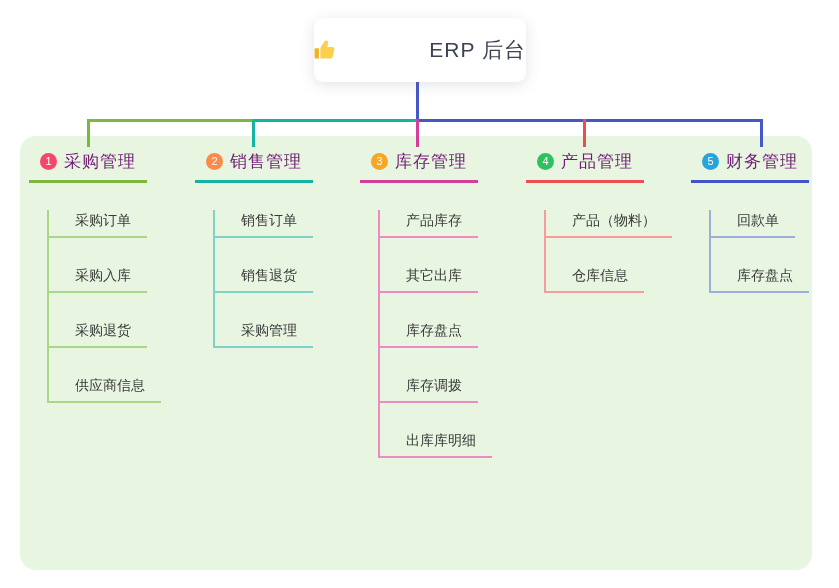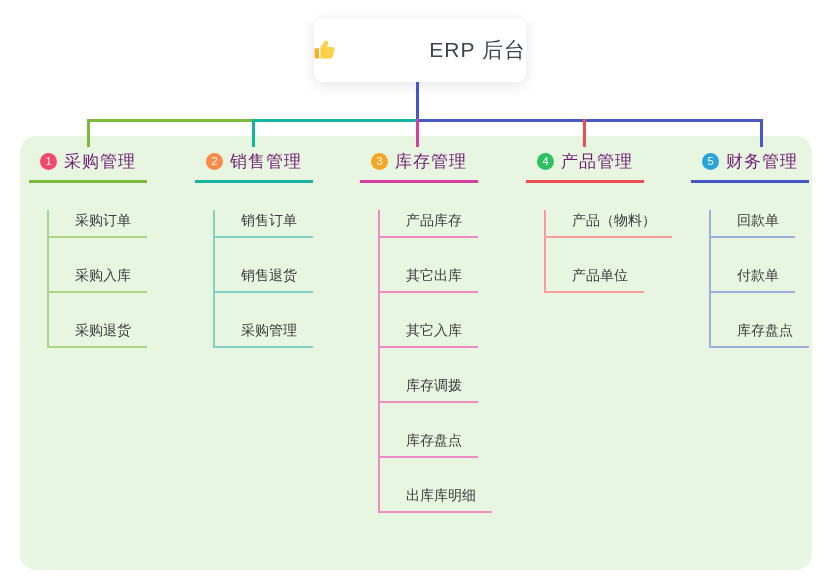--- a/index.html
+++ b/index.html
@@ -60,20 +60,21 @@
 
   <div class="branch" style="left: 29px; --c: #7cb83e; --l: #abd687; --b: #f5466b;">
     <div class="branch-title">
       <span class="badge">1</span>
       <span class="branch-label">采购管理</span>
     </div>
     <div class="children">
       <div class="child">采购订单</div>
       <div class="child">采购入库</div>
       <div class="child">采购退货</div>
+      <div class="child">供应商信息</div>
     </div>
   </div>
 
   <div class="branch" style="left: 195px; --c: #14b3a2; --l: #7fd2c6; --b: #fb8b46;">
     <div class="branch-title">
       <span class="badge">2</span>
       <span class="branch-label">销售管理</span>
     </div>
     <div class="children">
       <div class="child">销售订单</div>
@@ -83,43 +84,41 @@
   </div>
 
   <div class="branch" style="left: 360px; --c: #d43f9e; --l: #ee8ac4; --b: #f6a524;">
     <div class="branch-title">
       <span class="badge">3</span>
       <span class="branch-label">库存管理</span>
     </div>
     <div class="children">
       <div class="child">产品库存</div>
       <div class="child">其它出库</div>
-      <div class="child">其它入库</div>
+      <div class="child">库存盘点</div>
       <div class="child">库存调拨</div>
-      <div class="child">库存盘点</div>
       <div class="child">出库库明细</div>
     </div>
   </div>
 
   <div class="branch" style="left: 526px; --c: #ec4f52; --l: #f59d9d; --b: #2ec15f;">
     <div class="branch-title">
       <span class="badge">4</span>
       <span class="branch-label">产品管理</span>
     </div>
     <div class="children">
       <div class="child">产品（物料）</div>
-      <div class="child">产品单位</div>
+      <div class="child">仓库信息</div>
     </div>
   </div>
 
   <div class="branch" style="left: 691px; --c: #4454c4; --l: #9dadde; --b: #28a3db;">
     <div class="branch-title">
       <span class="badge">5</span>
       <span class="branch-label">财务管理</span>
     </div>
     <div class="children">
       <div class="child">回款单</div>
-      <div class="child">付款单</div>
       <div class="child">库存盘点</div>
     </div>
   </div>
 
 </div>
 
 </body></html>

